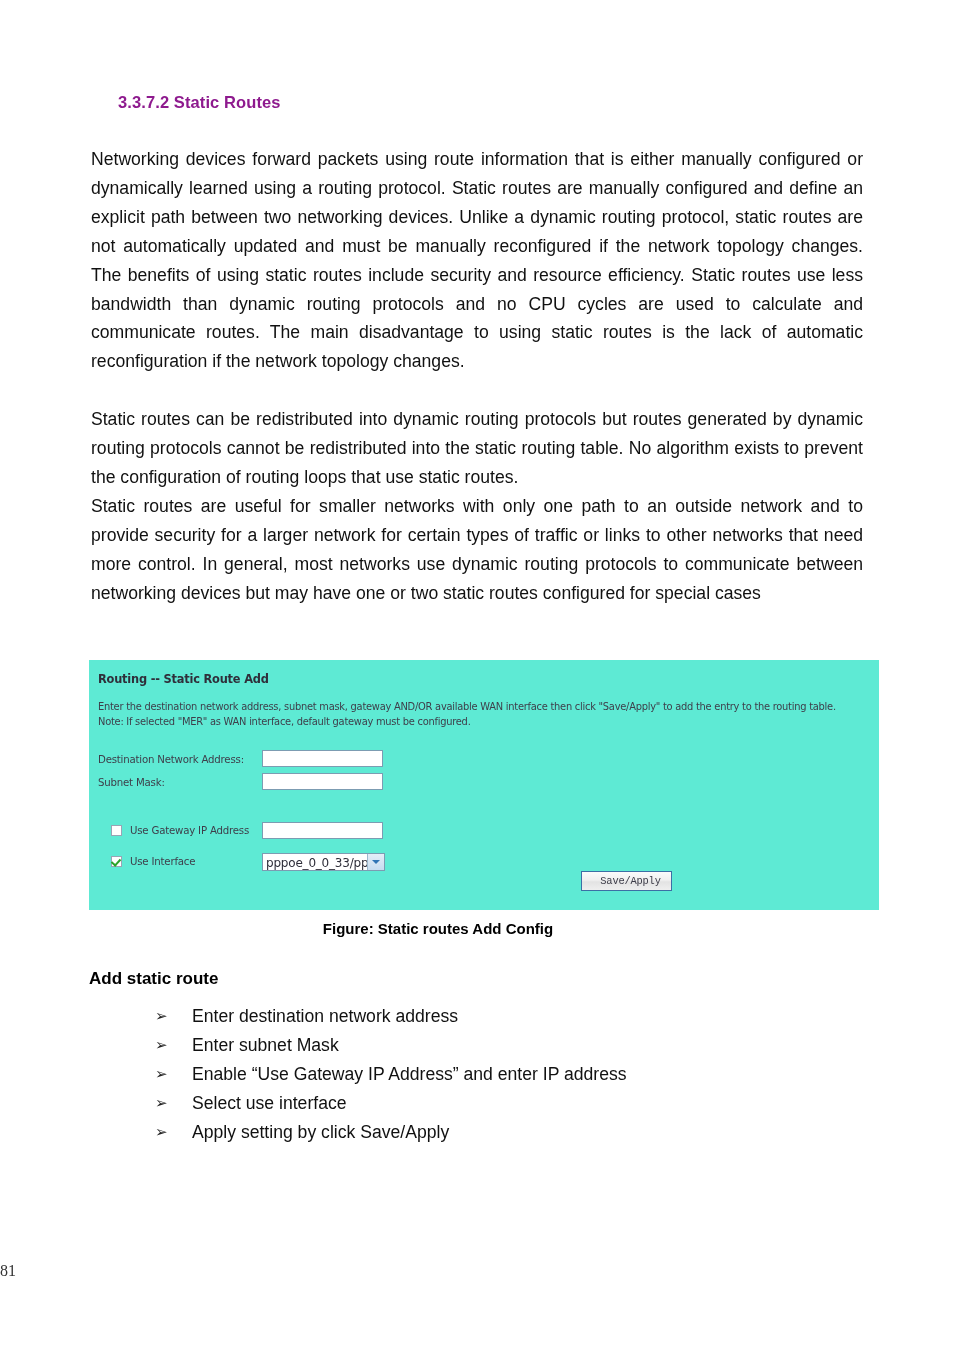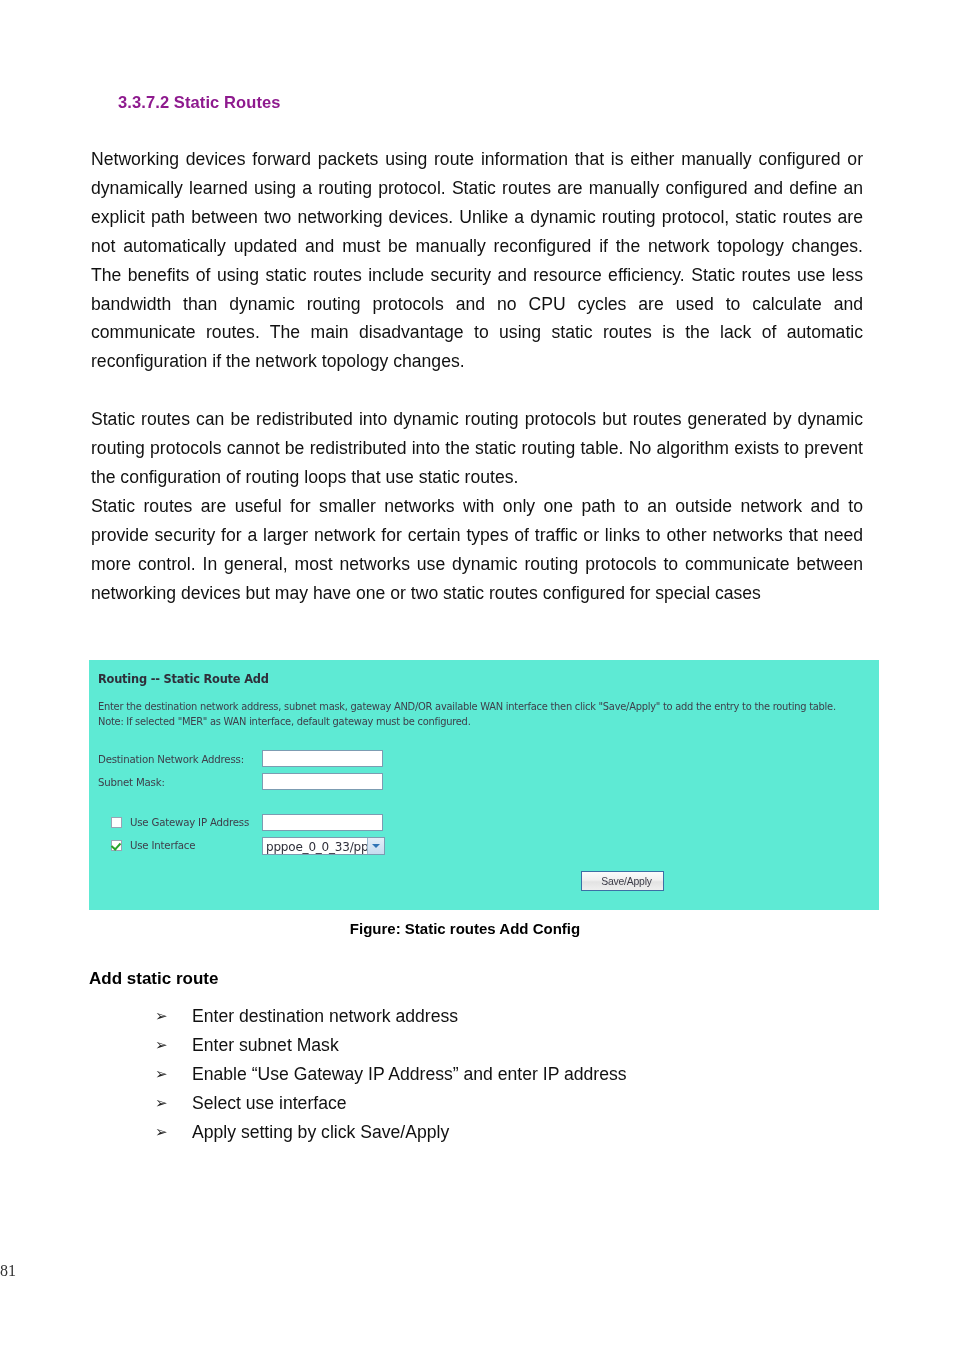--- a/index.html
+++ b/index.html
@@ -112,20 +112,21 @@
     width: 121px;
     height: 17px;
     border: 1px solid #7c9cb2;
     background: #ffffff;
     box-sizing: border-box;
   }
 
   .rs-check-row {
     position: relative;
     height: 23px;
+    margin-top: 8px;
   }
   .rs-checkbox {
     position: absolute;
     left: 13px;
     top: 3px;
     width: 11px;
     height: 11px;
     border: 1px solid #9aa4b4;
     background: #ffffff;
     box-sizing: border-box;
@@ -187,25 +188,25 @@
     width: 0; height: 0;
     border-left: 4px solid transparent;
     border-right: 4px solid transparent;
     border-top: 4px solid #2f74b5;
   }
 
   .rs-button {
     position: absolute;
     left: 492px;
     top: 211px;
-    width: 83px;
+    width: 91px;
     height: 20px;
     border: 1px solid #3c6fa5;
     background: linear-gradient(to bottom, #fbfbfb 0%, #f0f0f0 45%, #e3e3e3 55%, #efefef 100%);
-    font-family: Liberation Sans, sans-serif;
+    font-family: Liberation Mono, monospace;
     font-size: 10.4px;
     color: #3b3b47;
     letter-spacing: -0.2px;
     display: flex;
     align-items: center;
     justify-content: center;
     box-sizing: border-box;
     cursor: pointer;
     padding-left: 8px;
   }
@@ -213,21 +214,20 @@
   
   .figure-caption {
     position: absolute;
     left: 0;
     top: 920px;
     width: 876px;
     text-align: center;
     font-size: 15px;
     font-weight: bold;
     color: #000;
-    padding-left: 27px;
   }
 
   
   .subhead {
     position: absolute;
     left: 89px;
     top: 969px;
     font-size: 17px;
     font-weight: bold;
     color: #000;

